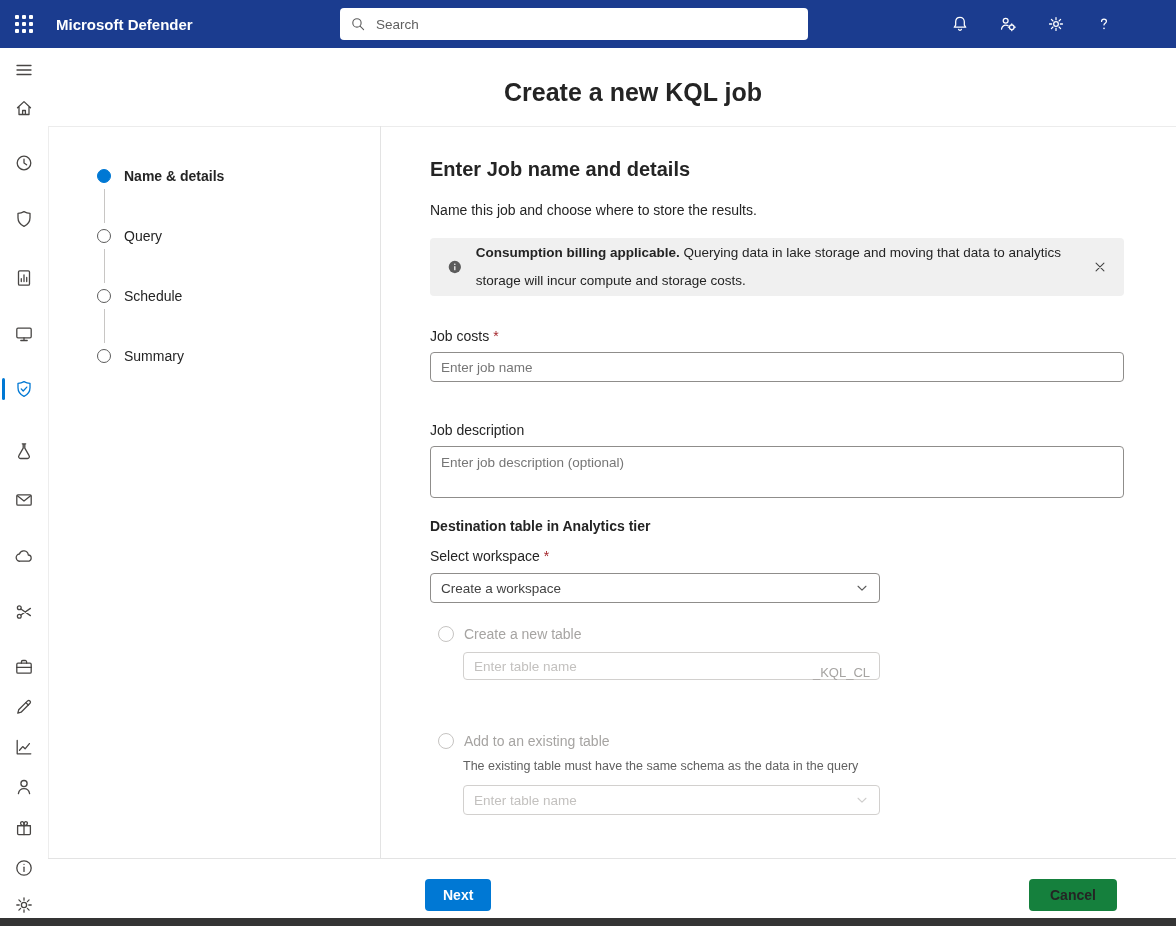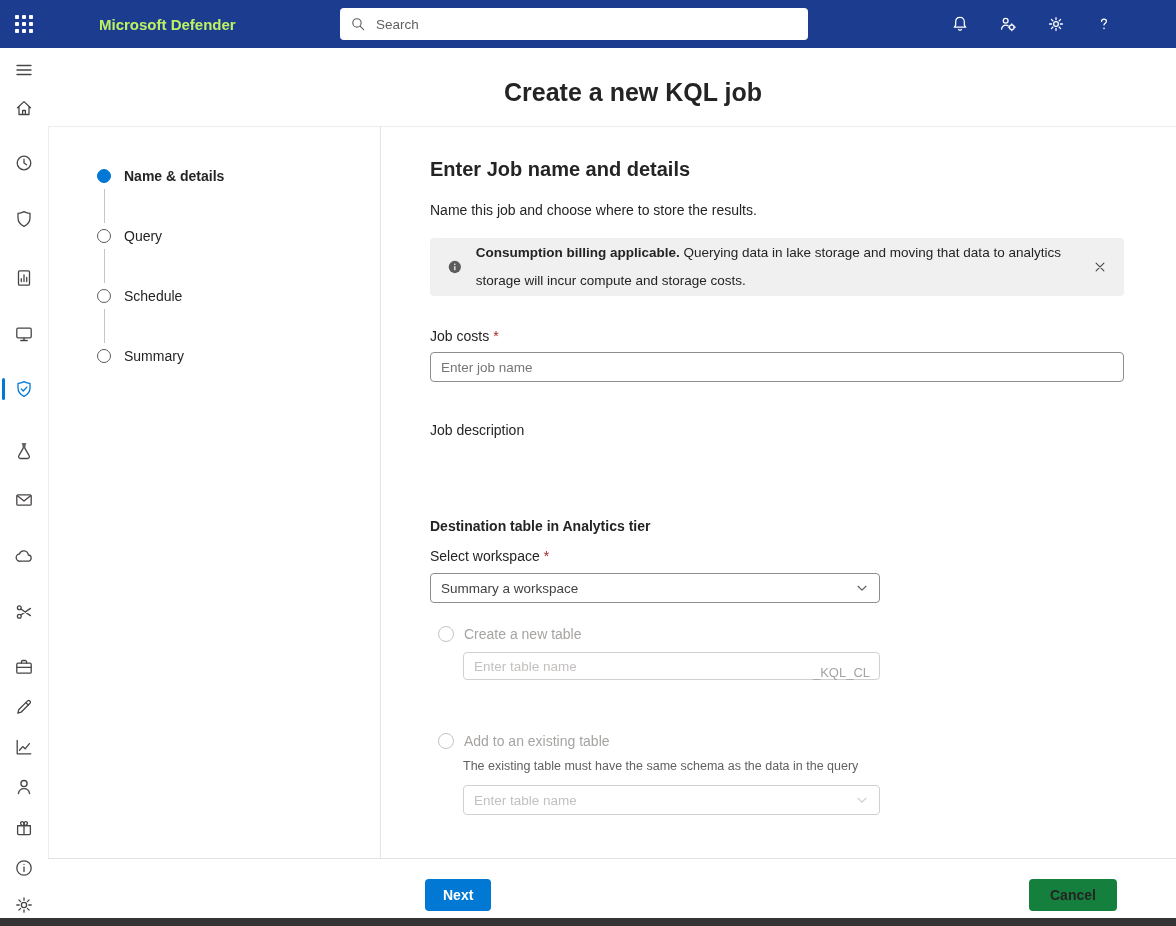--- a/index.html
+++ b/index.html
@@ -6,21 +6,21 @@
   .app{position:relative;width:1176px;height:926px;background:#fff;overflow:hidden;
        font-family:"Liberation Sans",sans-serif;color:#242424;}
   button{font-family:inherit;background:none;border:none;padding:0;cursor:pointer;}
 
   
   .topbar{position:absolute;left:0;top:0;width:1176px;height:48px;background:#1b3c8f;color:#fff;}
   .waffle{position:absolute;left:0;top:0;width:48px;height:48px;display:grid;place-items:center;}
   .waffle-grid{display:grid;grid-template-columns:repeat(3,4px);grid-gap:3px;}
   .waffle-grid i{width:4px;height:4px;background:#fff;border-radius:1px;display:block;}
   .brand{position:absolute;left:56px;top:0;height:48px;display:flex;align-items:center;
-         font-size:15px;font-weight:700;color:#bef264;margin-left:43px;}
+         font-size:15px;font-weight:700;color:#ffffff;}
   .search{position:absolute;left:340px;top:8px;width:468px;height:32px;background:#fff;
           border-radius:4px;display:flex;align-items:center;padding:0 10px;box-sizing:border-box;}
   .search input{border:none;outline:none;flex:1;font-size:13.5px;margin-left:8px;color:#242424;
                 font-family:inherit;background:transparent;}
   .search input::placeholder{color:#5f5f5f;}
   .search-svg{fill:none;stroke:#5c5c5c;stroke-width:1.4;stroke-linecap:round;}
   .topbar-icons{position:absolute;right:48px;top:0;height:48px;display:flex;}
   .top-icon-btn{width:48px;height:48px;display:grid;place-items:center;}
   .top-svg{fill:none;stroke:#fff;stroke-width:1.4;stroke-linecap:round;stroke-linejoin:round;}
 
@@ -325,28 +325,29 @@
       </button>
     </div>
 
     <div class="g-jobname">
       <label class="field-label"><span>Job costs</span><span class="req">*</span></label>
       <input class="text-input" placeholder="Enter job name" style="">
     </div>
 
     <div class="g-jobdesc">
       <label class="field-label">Job description</label>
+      <textarea class="text-input" placeholder="Enter job description (optional)" style=""></textarea>
     </div>
 
     <div class="g-dest">Destination table in Analytics tier</div>
 
     <div class="g-workspace">
       <label class="field-label"><span>Select workspace</span><span class="req">*</span></label>
       <div class="dropdown">
-        <span class="dd-text">Summary a workspace</span>
+        <span class="dd-text">Create a workspace</span>
         <svg class="chev" viewBox="0 0 16 16" width="14" height="14">
           <path d="M3.5 6l4.5 4.5L12.5 6" fill="none" stroke="#5c5c5c" stroke-width="1.3" stroke-linecap="round" stroke-linejoin="round"></path>
         </svg>
       </div>
     </div>
 
     <div class="g-radio1">
       <div class="radio-row">
         <span class="radio"></span>
         <span class="radio-label">Create a new table</span>

